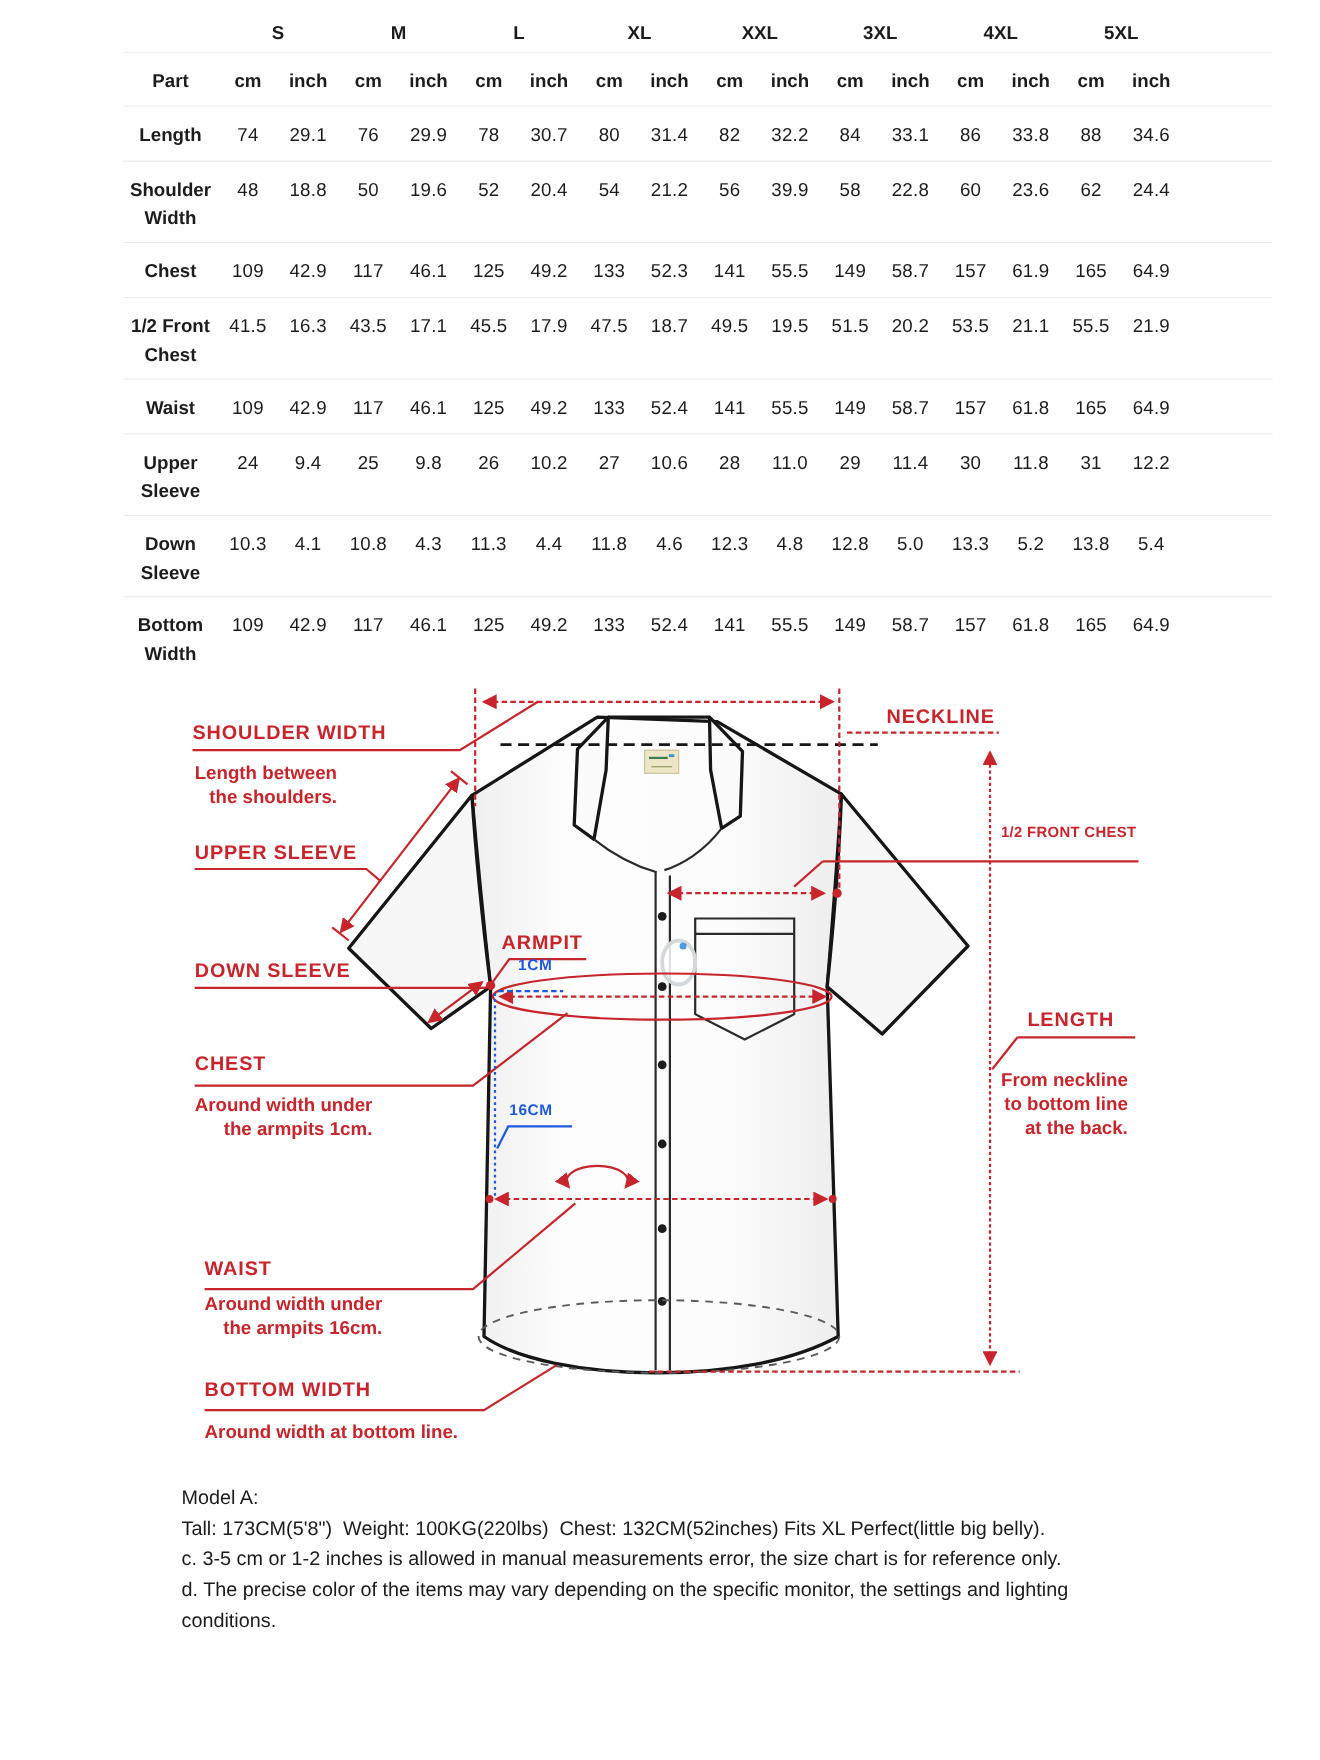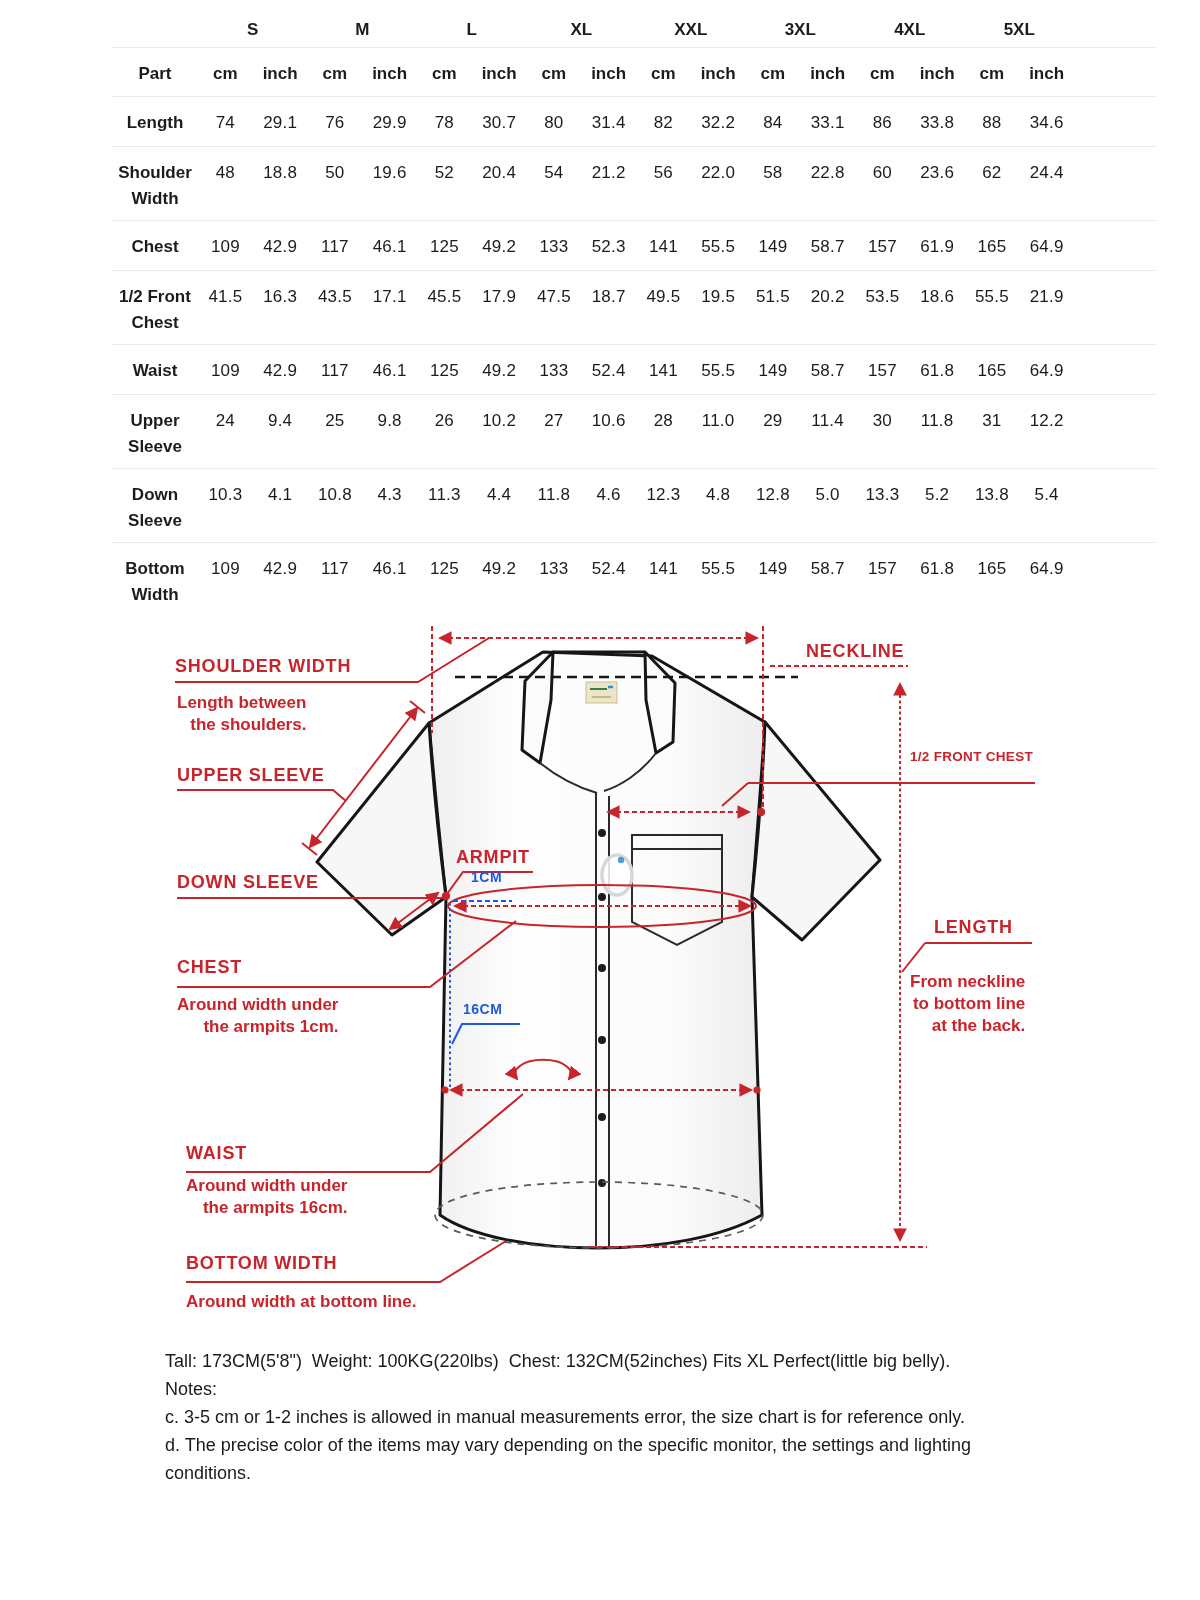--- a/index.html
+++ b/index.html
@@ -102,21 +102,21 @@
         <div class="tcell row-label">Shoulder Width</div>
         <div class="tcell val-cell">48</div>
         <div class="tcell val-cell">18.8</div>
         <div class="tcell val-cell">50</div>
         <div class="tcell val-cell">19.6</div>
         <div class="tcell val-cell">52</div>
         <div class="tcell val-cell">20.4</div>
         <div class="tcell val-cell">54</div>
         <div class="tcell val-cell">21.2</div>
         <div class="tcell val-cell">56</div>
-        <div class="tcell val-cell">22.0</div>
+        <div class="tcell val-cell">39.9</div>
         <div class="tcell val-cell">58</div>
         <div class="tcell val-cell">22.8</div>
         <div class="tcell val-cell">60</div>
         <div class="tcell val-cell">23.6</div>
         <div class="tcell val-cell">62</div>
         <div class="tcell val-cell">24.4</div>
       </div>
       <div class="trow data-row">
         <div class="tcell row-label">Chest</div>
         <div class="tcell val-cell">109</div>
@@ -144,21 +144,21 @@
         <div class="tcell val-cell">17.1</div>
         <div class="tcell val-cell">45.5</div>
         <div class="tcell val-cell">17.9</div>
         <div class="tcell val-cell">47.5</div>
         <div class="tcell val-cell">18.7</div>
         <div class="tcell val-cell">49.5</div>
         <div class="tcell val-cell">19.5</div>
         <div class="tcell val-cell">51.5</div>
         <div class="tcell val-cell">20.2</div>
         <div class="tcell val-cell">53.5</div>
-        <div class="tcell val-cell">18.6</div>
+        <div class="tcell val-cell">21.1</div>
         <div class="tcell val-cell">55.5</div>
         <div class="tcell val-cell">21.9</div>
       </div>
       <div class="trow data-row">
         <div class="tcell row-label">Waist</div>
         <div class="tcell val-cell">109</div>
         <div class="tcell val-cell">42.9</div>
         <div class="tcell val-cell">117</div>
         <div class="tcell val-cell">46.1</div>
         <div class="tcell val-cell">125</div>
@@ -355,20 +355,20 @@
   <div class="dl-title" style="left:186px;top:1253px;">BOTTOM WIDTH</div>
   <div class="dl-desc" style="left:186px;top:1291px;">Around width at bottom line.</div>
   <div class="dl-title" style="left:806px;top:641px;">NECKLINE</div>
   <div class="dl-title dl-small" style="left:910px;top:749px;">1/2 FRONT CHEST</div>
   <div class="dl-title" style="left:934px;top:917px;">LENGTH</div>
   <div class="dl-desc" style="left:910px;top:971px;">From neckline
 to bottom line
 at the back.</div>
 
   <div id="notes">
+    <div class="note-line">Model A:</div>
     <div class="note-line">Tall: 173CM(5'8")  Weight: 100KG(220lbs)  Chest: 132CM(52inches) Fits XL Perfect(little big belly).</div>
-    <div class="note-line">Notes:</div>
     <div class="note-line">c. 3-5 cm or 1-2 inches is allowed in manual measurements error, the size chart is for reference only.</div>
     <div class="note-multi">d. The precise color of the items may vary depending on the specific monitor, the settings and lighting
 conditions.</div>
   </div>
 
 </div>
 
 </body></html>

